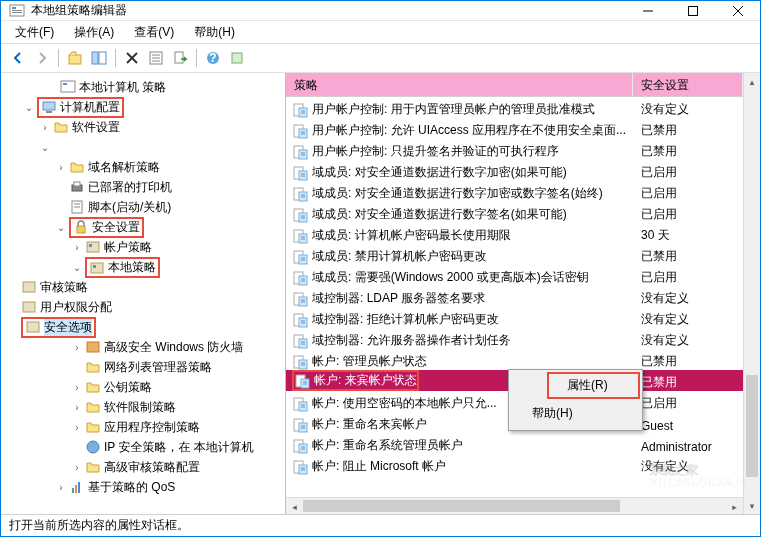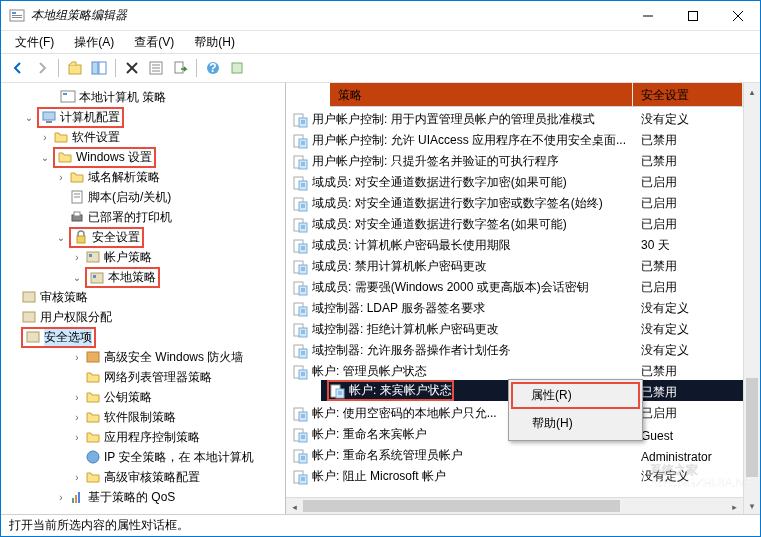--- a/index.html
+++ b/index.html
@@ -1,18 +1,18 @@
 <!DOCTYPE html>
 <html><head>
   <meta charset="utf-8">
   <style>
     * { box-sizing: border-box; margin: 0; padding: 0; font-family: "Microsoft YaHei", "Segoe UI", sans-serif; font-size: 12px; }
     body { width: 761px; height: 537px; border: 1px solid #0078d7; background: #fff; display: flex; flex-direction: column; overflow: hidden; }
     
-    .titlebar { height: 30px; background: #fff; display: flex; align-items: center; padding: 0 0 0 8px; border-bottom: 1px solid #e5e5e5; font-style: italic; }
+    .titlebar { height: 20px; background: #fff; display: flex; align-items: center; padding: 0 0 0 8px; border-bottom: 1px solid #e5e5e5; }
     .titlebar-icon { width: 16px; height: 16px; margin-right: 6px; }
     .titlebar-text { flex: 1; font-size: 12px; }
     .win-btns { display: flex; }
     .win-btn { width: 45px; height: 30px; display: flex; align-items: center; justify-content: center; cursor: pointer; }
     
     .menubar { height: 22px; display: flex; align-items: center; padding: 0 6px; gap: 4px; }
     .menu-item { padding: 10px 8px; cursor: pointer; }
     
     .toolbar { height: 30px; border-top: 1px solid #e0e0e0; border-bottom: 1px solid #e0e0e0; display: flex; align-items: center; padding: 0 6px; gap: 2px; }
     .tb-btn { width: 22px; height: 22px; display: flex; align-items: center; justify-content: center; cursor: pointer; border: 1px solid transparent; }
@@ -28,44 +28,44 @@
     .tree-label { font-size: 12px; }
     .indent-0 { padding-left: 4px; margin-left: 39px; }
     .indent-1 { padding-left: 20px; }
     .indent-2 { padding-left: 36px; }
     .indent-3 { padding-left: 52px; }
     .indent-4 { padding-left: 68px; }
     .indent-5 { }
     .red-box { border: 2px solid #e74c3c; display: inline-block; padding: 0 2px; }
     .tree-node.selected .tree-label { background: #cce8ff; }
     
-    .list-header { height: 24px; display: flex; border-bottom: 1px solid #d0d0d0; background: #c2410c; margin-left: 44px; }
+    .list-header { height: 24px; display: flex; border-bottom: 1px solid #d0d0d0; background: #f9a8d4; }
     .list-col { padding: 4px 8px; border-right: 1px solid #e8e8e8; font-size: 12px; }
     .col-policy { flex: 1; }
     .col-setting { width: 110px; }
     
     .list-body { flex: 1; overflow: auto; position: relative; }
     .list-row { display: flex; height: 21px; align-items: flex-end; cursor: pointer; }
-    .list-row.selected { background: #0f172a; color: #fff; margin-left: 35px; }
+    .list-row.selected { background: #be185d; color: #fff; }
     .list-cell-policy { flex: 1; display: flex; align-items: center; padding-left: 6px; overflow: hidden; }
     .list-cell-setting { width: 110px; padding-left: 8px; }
     .list-icon { width: 16px; height: 16px; margin-right: 4px; flex-shrink: 0; }
     
     .scrollbar-v { width: 17px; background: #f0f0f0; border-left: 1px solid #dcdcdc; display: flex; flex-direction: column; }
     .scroll-btn { height: 17px; display: flex; align-items: center; justify-content: center; color: #606060; font-size: 9px; }
     .scroll-track { flex: 1; position: relative; }
     .scroll-thumb { position: absolute; left: 2px; right: 2px; background: #cdcdcd; border-radius: 0; }
     .scrollbar-h { height: 17px; background: #f0f0f0; border-top: 1px solid #dcdcdc; display: flex; }
     .scrollbar-h .scroll-btn { width: 17px; height: 17px; }
     .scrollbar-h .scroll-track { flex: 1; position: relative; }
     .scrollbar-h .scroll-thumb { top: 2px; bottom: 2px; left: 0; }
     
     .context-menu { position: absolute; background: #f0f0f0; border: 1px solid #a0a0a0; box-shadow: 2px 2px 4px rgba(0,0,0,0.3); z-index: 100; min-width: 135px; padding: 2px; }
     .ctx-item { padding: 5px 20px; cursor: pointer; border: 1px solid transparent; }
-    .ctx-item.highlighted { border: 2px solid #e74c3c; padding: 3px 18px; }
+    .ctx-item.highlighted { border: 2px solid #e74c3c; padding: 3px 18px; margin-left: 36px; }
     
     .statusbar { height: 22px; border-top: 1px solid #d0d0d0; display: flex; align-items: center; padding: 0 8px; font-size: 12px; }
     
     .watermark { position: absolute; right: 10px; bottom: 25px; opacity: 0.35; z-index: 50; pointer-events: none; }
     
     svg { display: block; }
   </style>
 </head>
 <body>
 
@@ -194,58 +194,50 @@
       <span class="tree-expand">›</span>
       <span class="tree-icon">
           <svg width="16" height="16">
             <path d="M2,4 L6,4 L7,6 L14,6 L14,13 L2,13 Z" fill="#fce38a" stroke="#c9a33b"></path>
           </svg>
         </span>
       <span class="tree-label">软件设置</span>
     </div>
     <div class="tree-node indent-2">
       <span class="tree-expand">⌄</span>
-      <span class="red-box" style="display:flex;align-items:center">
-        <span class="tree-icon">
-            <svg width="16" height="16">
-              <path d="M2,4 L6,4 L7,6 L14,6 L14,13 L2,13 Z" fill="#fce38a" stroke="#c9a33b"></path>
-            </svg>
-          </span>
-        <span class="tree-label">Windows 设置</span>
-      </span>
     </div>
     <div class="tree-node indent-3">
       <span class="tree-expand">›</span>
       <span class="tree-icon">
           <svg width="16" height="16">
             <path d="M2,4 L6,4 L7,6 L14,6 L14,13 L2,13 Z" fill="#fce38a" stroke="#c9a33b"></path>
           </svg>
         </span>
       <span class="tree-label">域名解析策略</span>
+    </div>
+    <div class="tree-node indent-3">
+      <span class="tree-expand"></span>
+      <span class="tree-icon">
+          <svg width="16" height="16">
+            <rect x="3" y="6" width="10" height="6" fill="#888" stroke="#555"></rect>
+            <rect x="5" y="3" width="6" height="4" fill="#fff" stroke="#888"></rect>
+          </svg>
+        </span>
+      <span class="tree-label">已部署的打印机</span>
     </div>
     <div class="tree-node indent-3">
       <span class="tree-expand"></span>
       <span class="tree-icon">
           <svg width="16" height="16">
             <rect x="3" y="2" width="10" height="12" fill="#fff" stroke="#888"></rect>
             <line x1="5" y1="5" x2="11" y2="5" stroke="#888"></line>
             <line x1="5" y1="8" x2="11" y2="8" stroke="#888"></line>
           </svg>
         </span>
       <span class="tree-label">脚本(启动/关机)</span>
-    </div>
-    <div class="tree-node indent-3">
-      <span class="tree-expand"></span>
-      <span class="tree-icon">
-          <svg width="16" height="16">
-            <rect x="3" y="6" width="10" height="6" fill="#888" stroke="#555"></rect>
-            <rect x="5" y="3" width="6" height="4" fill="#fff" stroke="#888"></rect>
-          </svg>
-        </span>
-      <span class="tree-label">已部署的打印机</span>
     </div>
     <div class="tree-node indent-3">
       <span class="tree-expand">⌄</span>
       <span class="red-box" style="display:flex;align-items:center">
         <span class="tree-icon">
             <svg width="16" height="16">
               <rect x="4" y="7" width="8" height="7" fill="#f0d060" stroke="#c0a030"></rect>
               <path d="M5,7 L5,5 Q5,2 8,2 Q11,2 11,5 L11,7" fill="none" stroke="#888" stroke-width="1.5"></path>
             </svg>
           </span>

